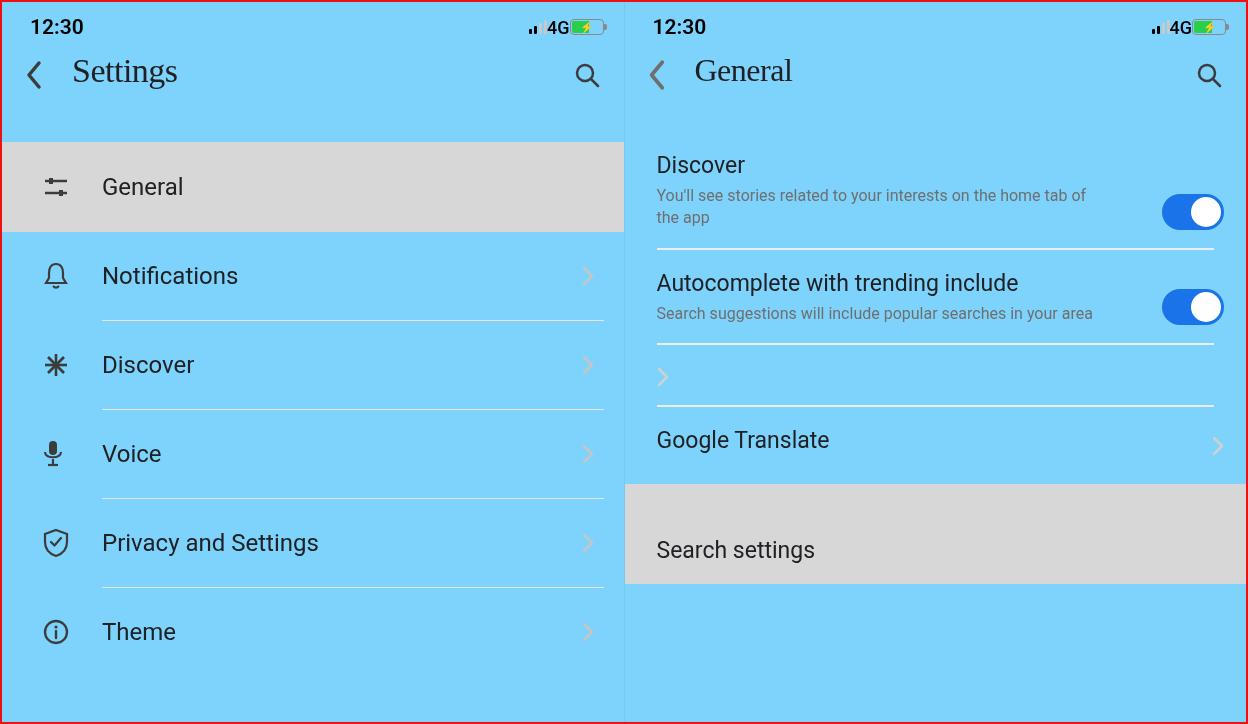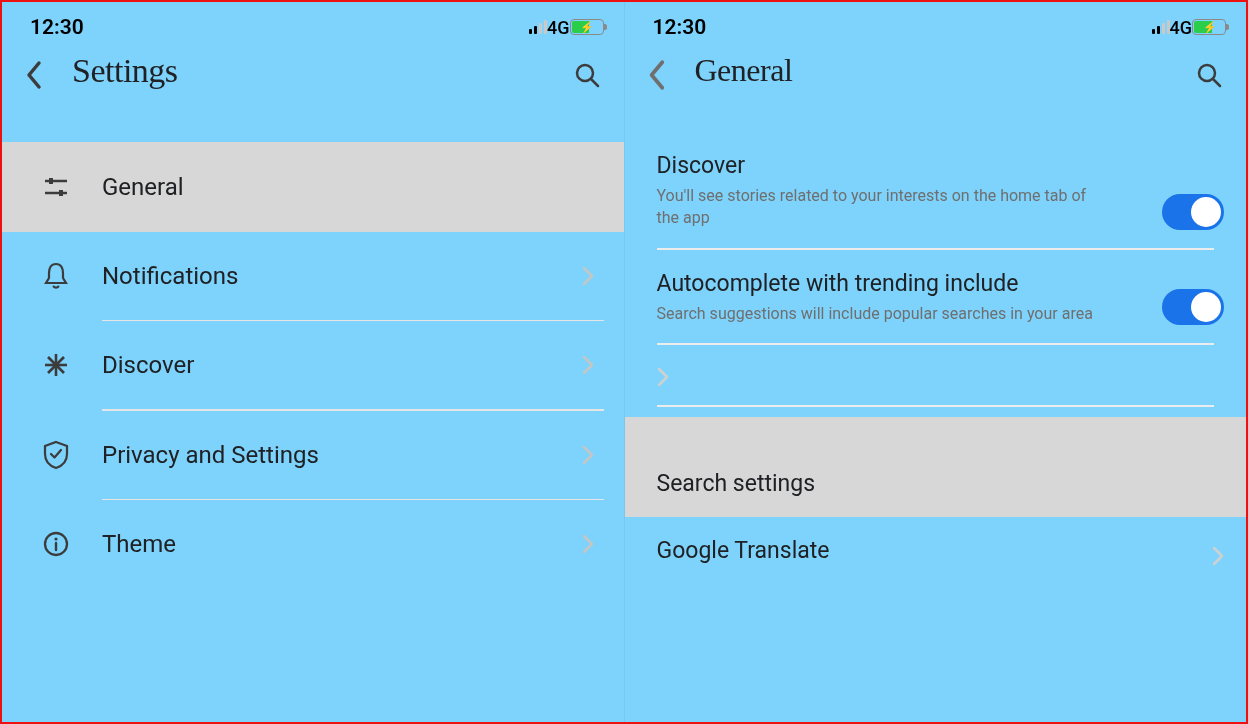--- a/index.html
+++ b/index.html
@@ -231,20 +231,36 @@
         </span>
         <span class="label">Discover</span>
         <span class="chev">
           <svg width="12" height="20" viewBox="0 0 12 20">
               <path d="M2 2 L10 10 L2 18" fill="none" stroke="#c5c5c5" stroke-width="2.5" stroke-linecap="round" stroke-linejoin="round"></path>
             </svg>
         </span>
       </div>
       <div class="divider"></div>
 
+      <div class="row">
+        <span class="icon-slot">
+          <svg width="22" height="30" viewBox="0 0 22 30">
+              <rect x="7" y="2" width="8" height="14" rx="4" fill="#3c3c3c"></rect>
+              <path d="M3 13 C3 20 19 20 19 13" fill="none" stroke="#3c3c3c" stroke-width="2.2"></path>
+              <line x1="11" y1="20" x2="11" y2="26" stroke="#3c3c3c" stroke-width="2.2"></line>
+              <line x1="6" y1="26" x2="16" y2="26" stroke="#3c3c3c" stroke-width="2.2"></line>
+            </svg>
+        </span>
+        <span class="label">Voice</span>
+        <span class="chev">
+          <svg width="12" height="20" viewBox="0 0 12 20">
+              <path d="M2 2 L10 10 L2 18" fill="none" stroke="#c5c5c5" stroke-width="2.5" stroke-linecap="round" stroke-linejoin="round"></path>
+            </svg>
+        </span>
+      </div>
       <div class="divider"></div>
 
       <div class="row">
         <span class="icon-slot">
           <svg width="28" height="30" viewBox="0 0 28 30">
               <path d="M14 2 L25 6 L25 14 C25 22 20 26 14 28 C8 26 3 22 3 14 L3 6 Z" fill="none" stroke="#3c3c3c" stroke-width="2.2"></path>
               <path d="M9 14 L12.5 17.5 L19 10" fill="none" stroke="#3c3c3c" stroke-width="2.2" stroke-linecap="round" stroke-linejoin="round"></path>
             </svg>
         </span>
         <span class="label">Privacy and Settings</span>
@@ -334,32 +350,32 @@
 
       <div class="gitem">
         <span class="chev">
           <svg width="12" height="20" viewBox="0 0 12 20">
               <path d="M2 2 L10 10 L2 18" fill="none" stroke="#d0d0d0" stroke-width="2.5" stroke-linecap="round" stroke-linejoin="round"></path>
             </svg>
         </span>
       </div>
       <div class="gdiv"></div>
 
+      <div class="gitem">
+        <div class="txt">
+          <div class="ititle">Google Translate</div>
+        </div>
+        <span class="chev">
+          <svg width="12" height="20" viewBox="0 0 12 20">
+              <path d="M2 2 L10 10 L2 18" fill="none" stroke="#d0d0d0" stroke-width="2.5" stroke-linecap="round" stroke-linejoin="round"></path>
+            </svg>
+        </span>
+      </div>
+
       <div class="gitem highlighted">
         <div class="txt">
           <div class="ititle">Search settings</div>
         </div>
       </div>
-
-      <div class="gitem">
-        <div class="txt">
-          <div class="ititle">Google Translate</div>
-        </div>
-        <span class="chev">
-          <svg width="12" height="20" viewBox="0 0 12 20">
-              <path d="M2 2 L10 10 L2 18" fill="none" stroke="#d0d0d0" stroke-width="2.5" stroke-linecap="round" stroke-linejoin="round"></path>
-            </svg>
-        </span>
-      </div>
     </div>
 
   </div>
 </div>
 
 </body></html>

